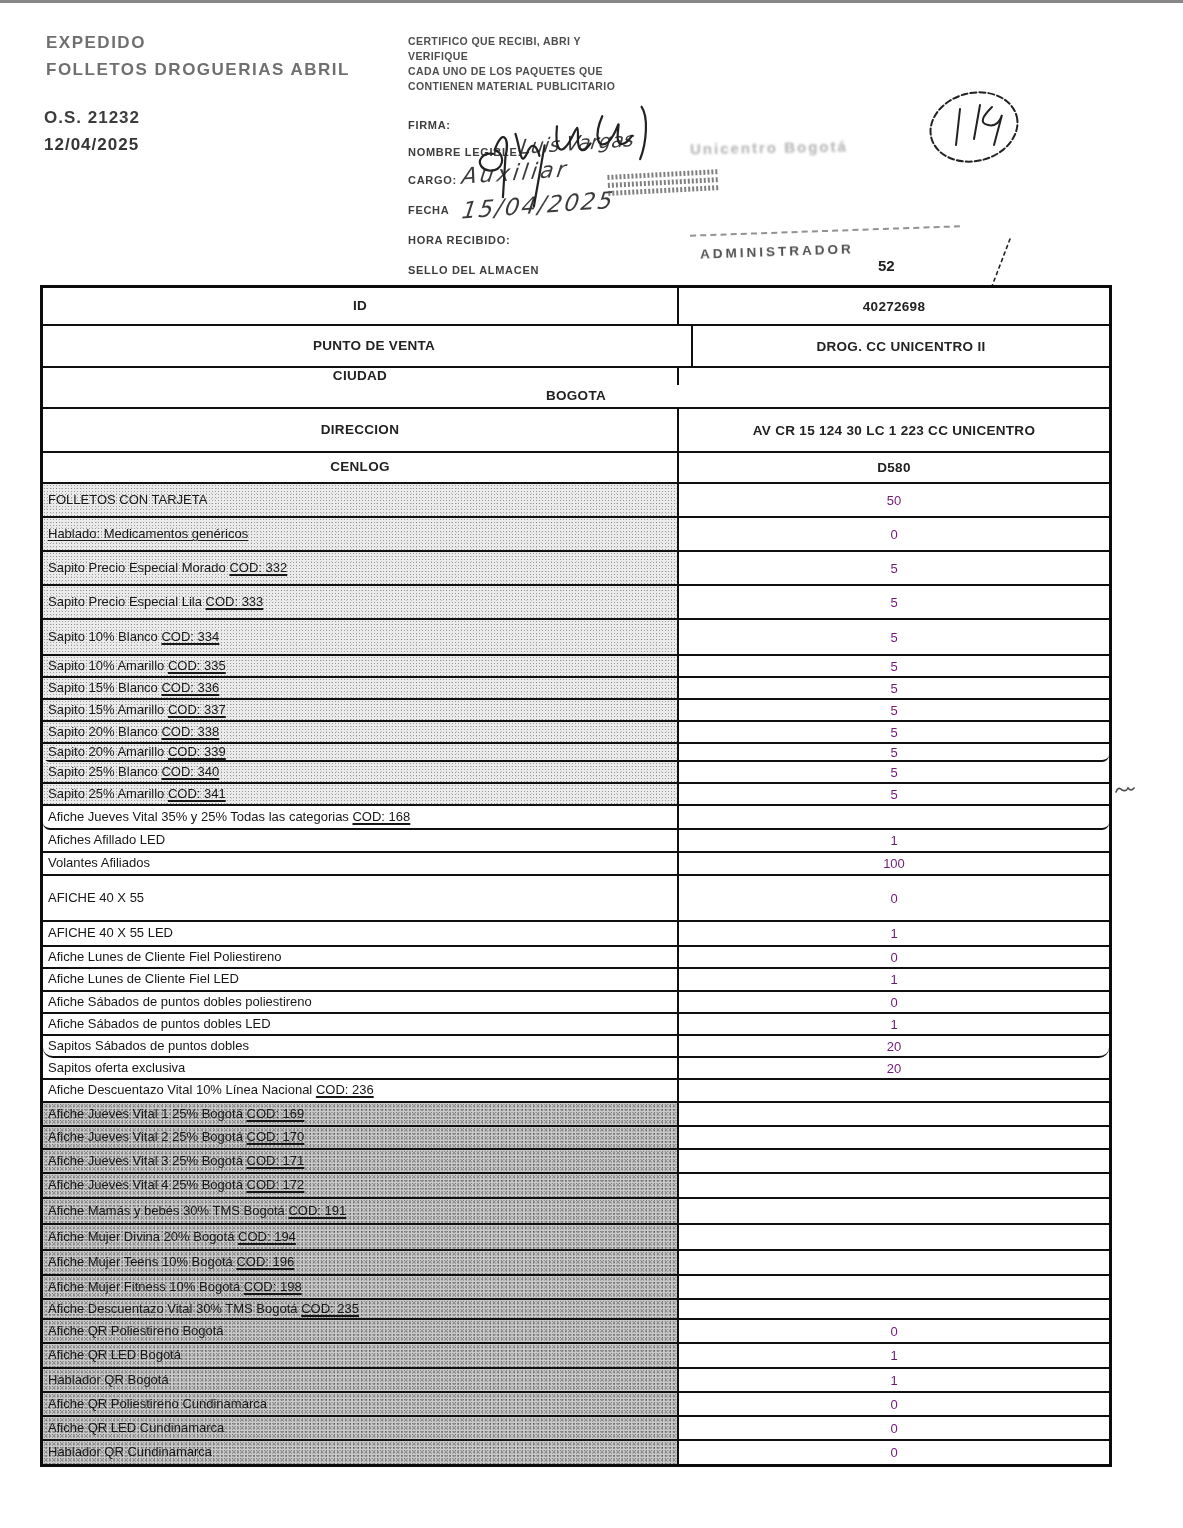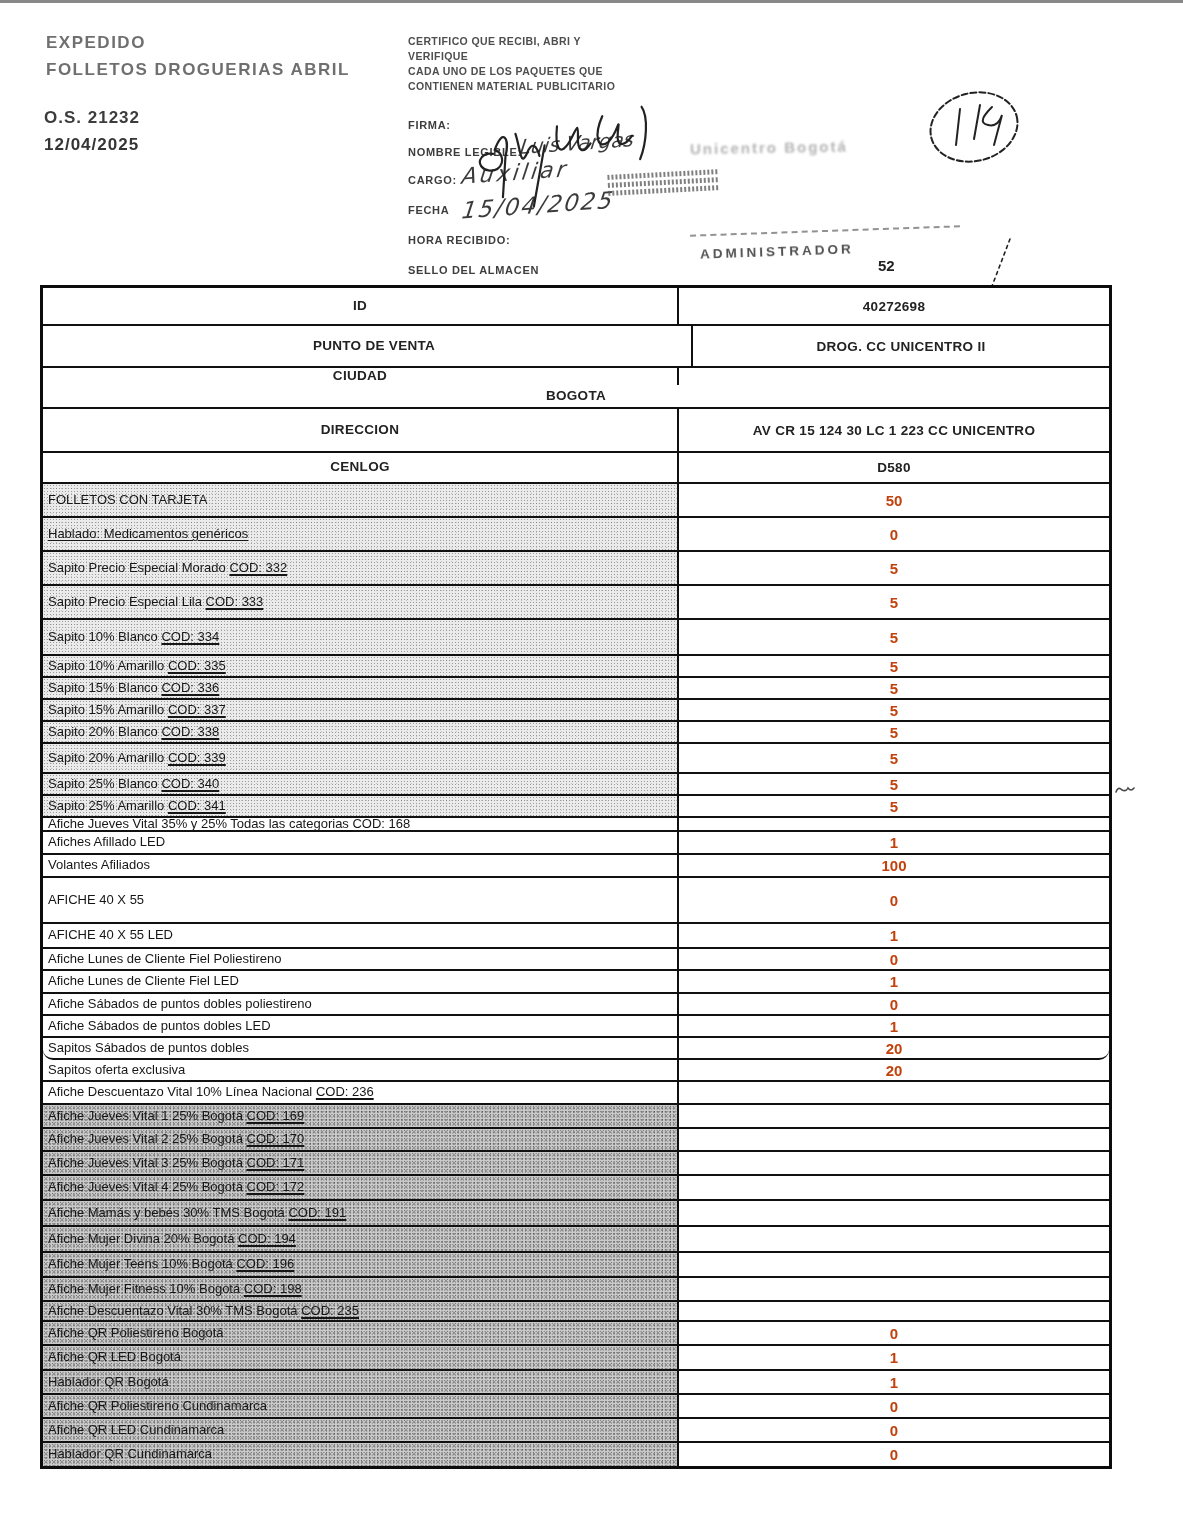--- a/index.html
+++ b/index.html
@@ -43,21 +43,21 @@
   .page-count{position:absolute;left:878px;top:254px;font-size:15px;font-weight:bold;color:#222;}
   .svgabs{position:absolute;}
   
   .dtable{position:absolute;left:40px;top:282px;width:1072px;border:3px solid #0c0c0c;
     box-sizing:border-box;background:#fff;filter:blur(.15px);}
   .t-row{display:flex;box-sizing:border-box;border-bottom:2px solid #101010;}
   .t-row:last-child{border-bottom:none;}
   .c-label{width:636px;box-sizing:border-box;border-right:2px solid #101010;
     padding:1px 5px;display:flex;flex-direction:column;justify-content:center;}
   .c-value{flex:1;display:flex;align-items:center;justify-content:center;
-    font-size:15px;color:#c2410c;font-weight:bold;}
+    font-size:13px;color:#701a75;}
   .t-row.info .c-label{align-items:center;text-align:center;}
   .t-row.info .lab,.t-row.info .c-value{font-weight:bold;font-size:13.5px;letter-spacing:.3px;color:#222;}
   .lab{font-size:13px;line-height:1.1;color:#161616;}
   .lab .cod{text-decoration:underline;text-decoration-thickness:1.5px;text-underline-offset:2px;}
   .lab.u{text-decoration:underline;text-decoration-thickness:1px;text-underline-offset:2px;}
   .shade-light .c-label{background-color:#ebebeb;background-image:
     radial-gradient(rgba(55,55,55,.45) .7px,transparent .8px),
     radial-gradient(rgba(95,95,95,.3) .6px,transparent .8px);
     background-size:3px 3px,5px 5px;background-position:0 0,1px 2px;}
   .shade-dark .c-label{background-color:#cbcbcb;background-image:
@@ -208,39 +208,39 @@
           <span class="lab">Sapito 15% Amarillo <span class="cod">COD: 337</span></span>
         </div>
         <div class="c-value">5</div>
       </div>
       <div class="t-row shade-light" style="height: 22px;">
         <div class="c-label">
           <span class="lab">Sapito 20% Blanco <span class="cod">COD: 338</span></span>
         </div>
         <div class="c-value">5</div>
       </div>
-      <div class="t-row shade-light" style="height: 30px;">
+      <div class="t-row shade-light" style="height: 18px; border-radius: 7px;">
         <div class="c-label">
           <span class="lab">Sapito 20% Amarillo <span class="cod">COD: 339</span></span>
         </div>
         <div class="c-value">5</div>
       </div>
       <div class="t-row shade-light" style="height: 22px;">
         <div class="c-label">
           <span class="lab">Sapito 25% Blanco <span class="cod">COD: 340</span></span>
         </div>
         <div class="c-value">5</div>
       </div>
       <div class="t-row shade-light" style="height: 22px;">
         <div class="c-label">
           <span class="lab">Sapito 25% Amarillo <span class="cod">COD: 341</span></span>
         </div>
         <div class="c-value">5</div>
       </div>
-      <div class="t-row" style="height: 14px;">
+      <div class="t-row" style="height: 24px; border-radius: 7px;">
         <div class="c-label">
           <span class="lab">Afiche Jueves Vital 35% y 25% Todas las categorias <span class="cod">COD: 168</span></span>
         </div>
         <div class="c-value"></div>
       </div>
       <div class="t-row" style="height: 23px;">
         <div class="c-label">
           <span class="lab">Afiches Afillado LED</span>
         </div>
         <div class="c-value">1</div>

